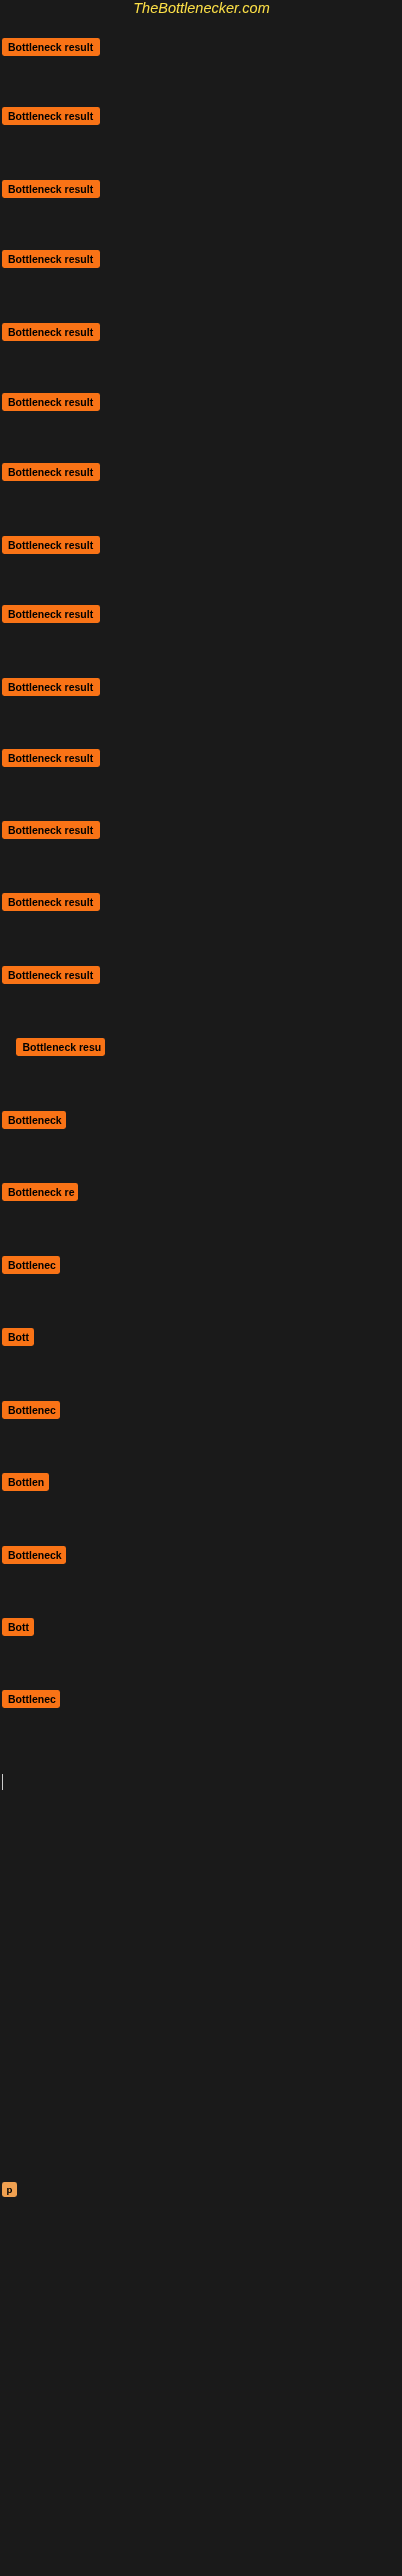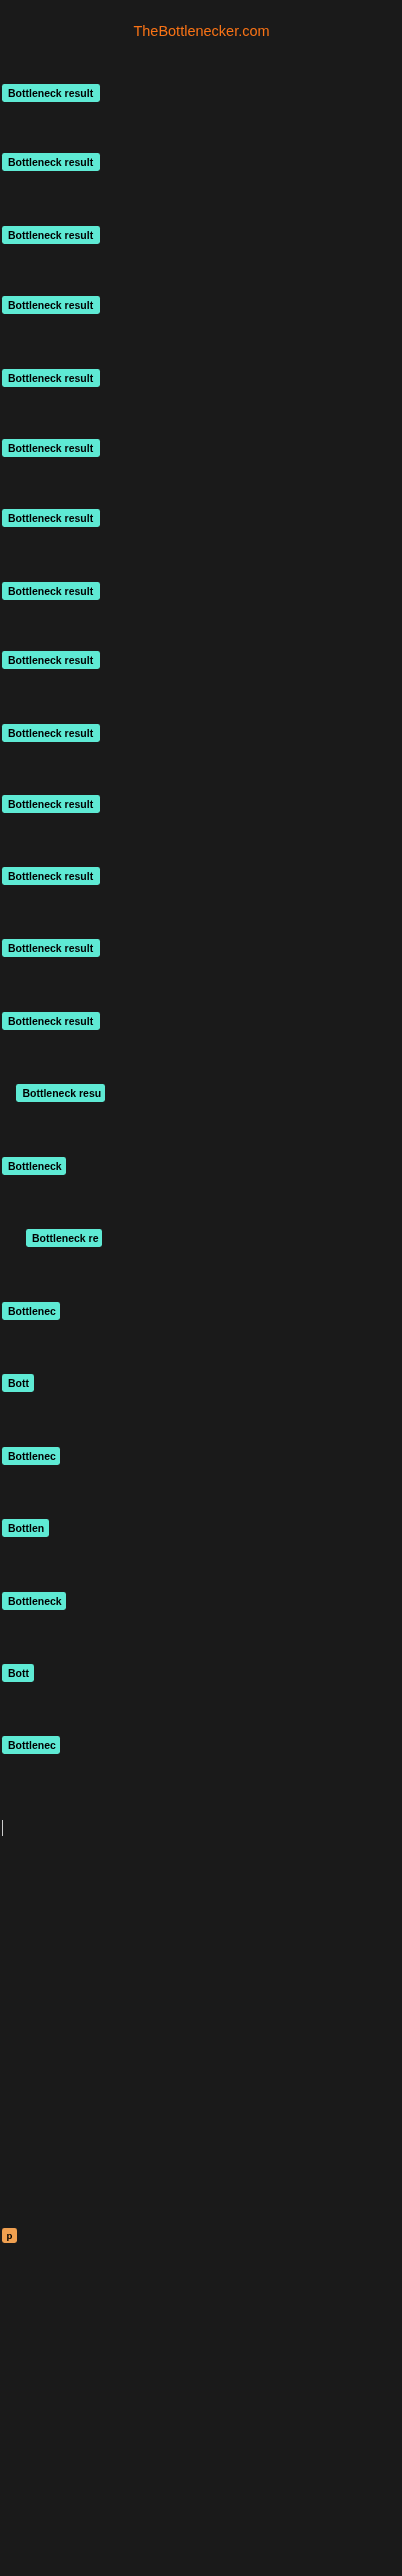--- a/index.html
+++ b/index.html
@@ -9,28 +9,29 @@
     }
     body {
       width: 403px;
       min-height: 2576px;
       background-color: #1a1a1a;
       font-family: Arial, sans-serif;
       position: relative;
     }
     .site-title {
       text-align: center;
-      color: #f97316;
+      color: #fde047;
       font-size: 14.5px;
-      padding: 23px 0;
+      padding: 0 0;
       background-color: #1a1a1a;
+      font-style: italic;
     }
     .bottleneck-badge {
       display: inline-block;
-      background-color: #5eead4;
+      background-color: #f97316;
       color: #000000;
       font-size: 10.5px;
       font-weight: bold;
       padding: 3.2px 6.4px;
       border-radius: 2.4px;
       white-space: nowrap;
       overflow: hidden;
     }
     .items-container {
       padding: 3.2px 0 0 3.2px;
@@ -68,21 +69,21 @@
     <div style="position: absolute; top: 447px; left: 1.6px;"><span class="bottleneck-badge" style="max-width: 105px;">Bottleneck result</span></div>
     <div style="position: absolute; top: 520px; left: 1.6px;"><span class="bottleneck-badge" style="max-width: 105px;">Bottleneck result</span></div>
     <div style="position: absolute; top: 589px; left: 1.6px;"><span class="bottleneck-badge" style="max-width: 105px;">Bottleneck result</span></div>
     <div style="position: absolute; top: 662px; left: 1.6px;"><span class="bottleneck-badge" style="max-width: 105px;">Bottleneck result</span></div>
     <div style="position: absolute; top: 733px; left: 1.6px;"><span class="bottleneck-badge" style="max-width: 105px;">Bottleneck result</span></div>
     <div style="position: absolute; top: 805px; left: 1.6px;"><span class="bottleneck-badge" style="max-width: 105px;">Bottleneck result</span></div>
     <div style="position: absolute; top: 877px; left: 1.6px;"><span class="bottleneck-badge" style="max-width: 105px;">Bottleneck result</span></div>
     <div style="position: absolute; top: 950px; left: 1.6px;"><span class="bottleneck-badge" style="max-width: 105px;">Bottleneck result</span></div>
     <div style="position: absolute; top: 1022px; left: 16px;"><span class="bottleneck-badge" style="max-width: 89px;">Bottleneck resu</span></div>
     <div style="position: absolute; top: 1095px; left: 1.6px;"><span class="bottleneck-badge" style="max-width: 64px;">Bottleneck</span></div>
-    <div style="position: absolute; top: 1167px; left: 1.6px; margin-left: 24px;"><span class="bottleneck-badge" style="max-width: 76px;">Bottleneck re</span></div>
+    <div style="position: absolute; top: 1167px; left: 1.6px;"><span class="bottleneck-badge" style="max-width: 76px;">Bottleneck re</span></div>
     <div style="position: absolute; top: 1240px; left: 1.6px;"><span class="bottleneck-badge" style="max-width: 58px;">Bottlenec</span></div>
     <div style="position: absolute; top: 1312px; left: 1.6px;"><span class="bottleneck-badge" style="max-width: 32px;">Bott</span></div>
     <div style="position: absolute; top: 1385px; left: 1.6px;"><span class="bottleneck-badge" style="max-width: 58px;">Bottlenec</span></div>
     <div style="position: absolute; top: 1457px; left: 1.6px;"><span class="bottleneck-badge" style="max-width: 47px;">Bottlen</span></div>
     <div style="position: absolute; top: 1530px; left: 1.6px;"><span class="bottleneck-badge" style="max-width: 64px;">Bottleneck</span></div>
     <div style="position: absolute; top: 1602px; left: 1.6px;"><span class="bottleneck-badge" style="max-width: 32px;">Bott</span></div>
     <div style="position: absolute; top: 1674px; left: 1.6px;"><span class="bottleneck-badge" style="max-width: 58px;">Bottlenec</span></div>
     <div class="cursor-line" style="position: absolute; top: 1755px; left: 1.6px;"></div>
     <div style="position: absolute; top: 2165px; left: 1.6px;"><span class="small-badge">p</span></div>
   </div>

